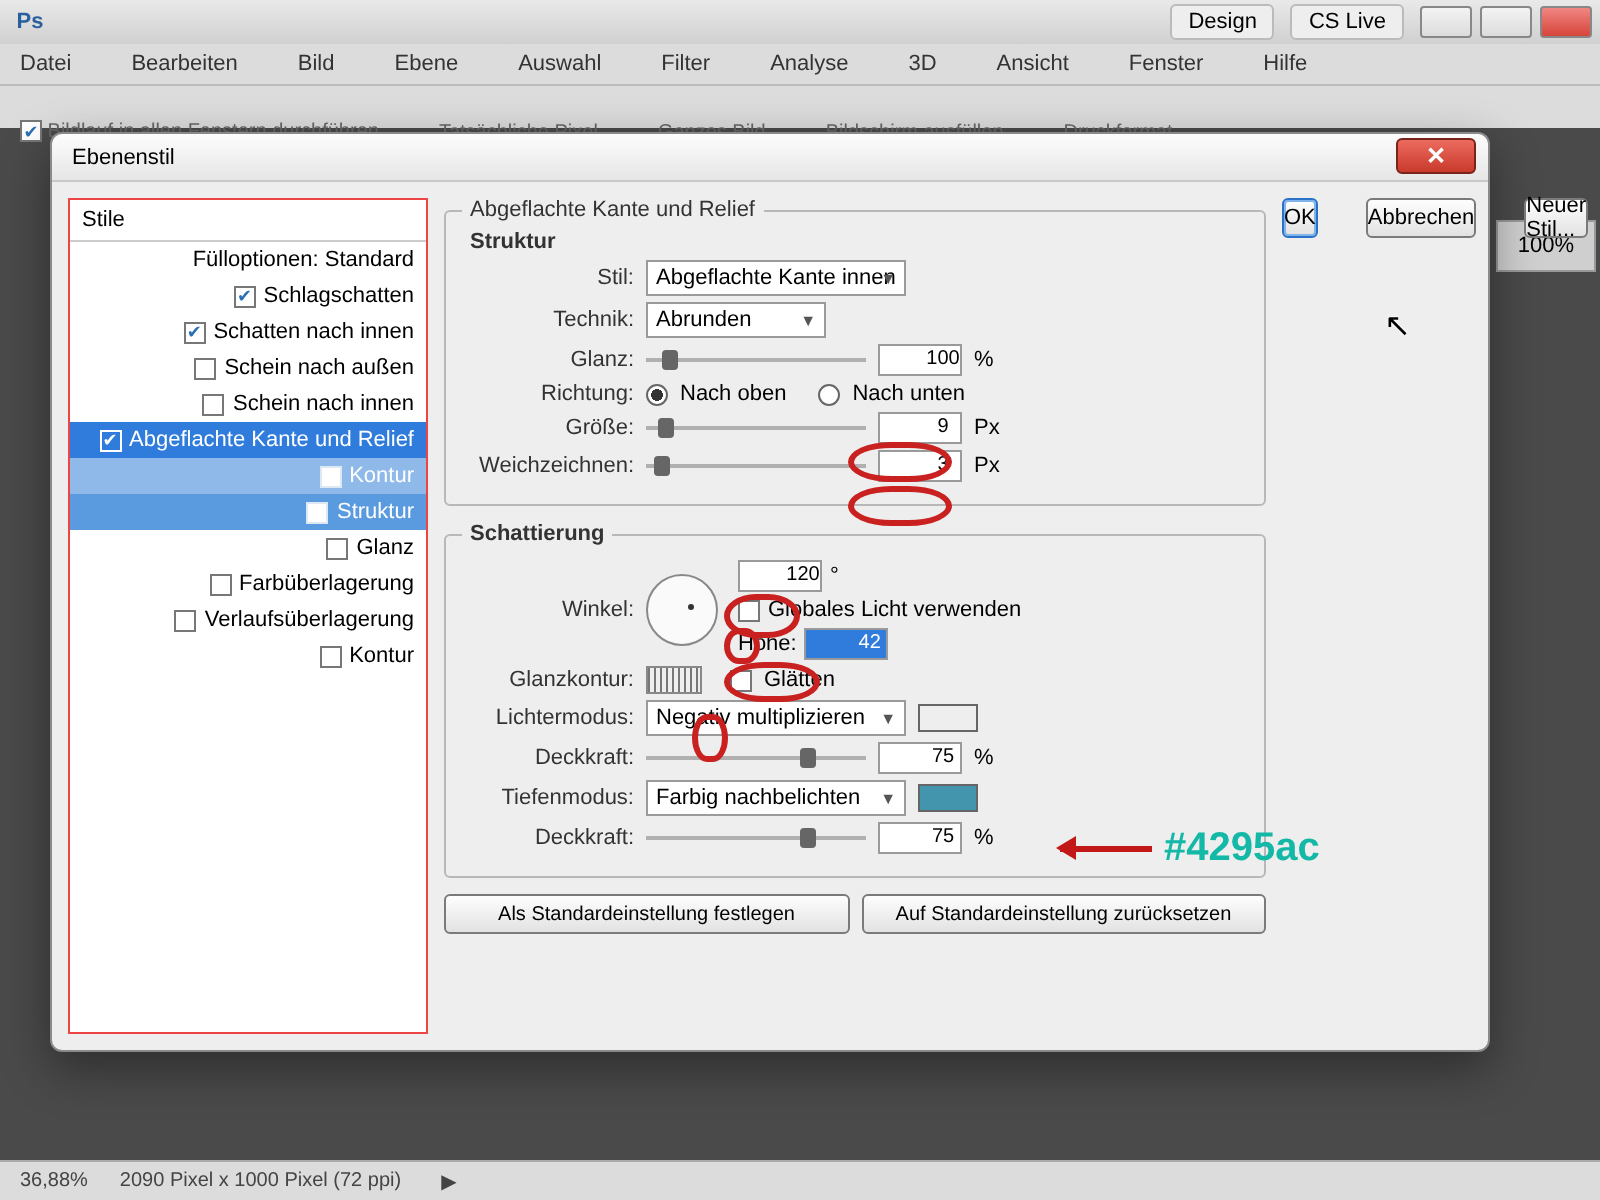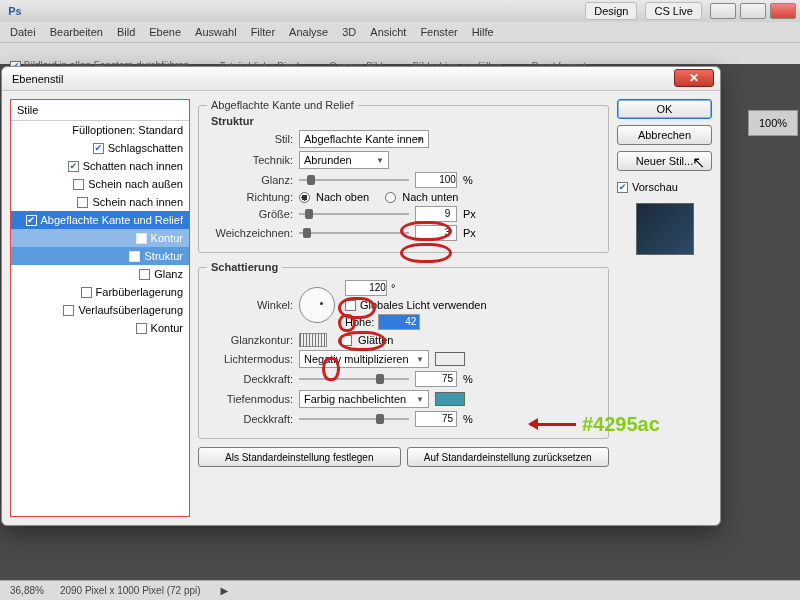--- a/index.html
+++ b/index.html
@@ -1,26 +1,26 @@
 <!DOCTYPE html>
 <html><head>
 <meta charset="utf-8">
 <style>
   * { box-sizing: border-box; font-family: "Segoe UI", Tahoma, sans-serif; }
   body { margin:0; background:#4a4a4a; font-size:11px; color:#000; overflow:hidden; width:800px; height:600px; position:relative; }
-  .menubar { position:absolute; top:22px; left:0; right:0; height:20px; background:#dcdcdc; display:flex; align-items:center; padding-left:10px; gap:14px; color:#333; }
+  .menubar { position:absolute; top:22px; left:0; right:0; height:20px; background:#dcdcdc; display:flex; align-items:center; padding-left:10px; gap:30px; color:#333; }
   .menubar span { cursor:default; }
   .toolbar-row { position:absolute; top:42px; left:0; right:0; height:22px; background:#dcdcdc; border-top:1px solid #bbb; }
   .title-strip { position:absolute; top:0; left:0; right:0; height:22px; background:linear-gradient(#e9e9e9,#d0d0d0); display:flex; align-items:center; }
   .title-strip .win-icons { margin-left:auto; display:flex; gap:4px; align-items:center; padding-right:4px;}
   .title-strip .sys-btn { width:26px; height:16px; background:linear-gradient(#f3f3f3,#dcdcdc); border:1px solid #888; border-radius:2px; }
   .title-strip .close-x { background:linear-gradient(#f08682,#d6453a); }
   .secondary-bar { position:absolute; top:58px; left:10px; right:10px; height:16px; display:flex; gap:30px; color:#666; font-size:10px; align-items:center;}
   
-  .dialog-shadow { position:absolute; left:1px; top:66px; width:720px; height:460px; background:#eee; border:1px solid #8a8a8a; border-radius:6px; box-shadow:0 8px 24px rgba(0,0,0,.4);}
+  .dialog-shadow { position:absolute; left:25px; top:66px; width:720px; height:460px; background:#eee; border:1px solid #8a8a8a; border-radius:6px; box-shadow:0 8px 24px rgba(0,0,0,.4);}
   .dlg-title { position:relative; height:24px; background:linear-gradient(#fdfdfd,#e6e6e6); border-bottom:1px solid #c8c8c8; border-radius:6px 6px 0 0; display:flex; align-items:center; padding-left:10px; }
   .dlg-close { position:absolute; right:6px; top:2px; width:40px; height:18px; background:linear-gradient(#ec6b5e,#c83a2c); border:1px solid #7a231a; border-radius:3px; color:#fff; display:flex; align-items:center; justify-content:center; font-weight:bold; font-size:12px;}
   .dlg-body { display:flex; padding:8px; gap:8px; height:calc(100% - 24px); }
   .sidebar { width:180px; border:1px solid #ef4444; background:#fff; display:flex; flex-direction:column; }
   .sidebar .hdr { padding:4px 6px; border-bottom:1px solid #ccc; }
   .side-item { padding:3px 6px; display:flex; align-items:center; gap:4px; white-space:nowrap;justify-content:flex-end; }
   .side-item.sel { background:#2f7cdd; color:#fff; }
   .side-sub { padding-left:22px; background:#8eb9e8; color:#fff; }
   .chk { width:11px; height:11px; border:1px solid #777; background:#fff; display:inline-flex; align-items:center; justify-content:center; font-size:9px; color:#2a6fb5;}
   .chk.on::after { content:"✔"; }
@@ -29,29 +29,29 @@
   legend { font-size:11px; color:#333; padding:0 4px; }
   .row { display:flex; align-items:center; gap:6px; margin:3px 0; }
   .row label { width:86px; text-align:right; color:#333; }
   .combo { border:1px solid #9a9a9a; background:#fff; height:18px; display:flex; align-items:center; padding:0 4px; min-width:130px; position:relative; }
   .combo::after { content:"▼"; position:absolute; right:4px; font-size:8px; color:#555; }
   .slider { flex:1; height:14px; position:relative; max-width:110px;}
   .slider::before { content:""; position:absolute; left:0; right:0; top:6px; height:2px; background:#b0b0b0; }
   .slider .thumb { position:absolute; top:2px; width:8px; height:10px; background:#666; border-radius:2px; }
   .num { width:42px; height:16px; border:1px solid #9a9a9a; background:#fff; text-align:center; font-size:10px; line-height:14px;padding-left:23px; }
   .ring { border:3px solid #c92020; border-radius:50%/60%; position:absolute; pointer-events:none; }
-  .right { width:95px; display:flex; flex-direction:column; gap:6px; align-items:stretch; }
+  .right { width:95px; display:flex; flex-direction:row; gap:24px; align-items:stretch; }
   .btn { height:20px; border:1px solid #7a7a7a; background:linear-gradient(#fefefe,#e2e2e2); border-radius:3px; display:flex; align-items:center; justify-content:center; }
   .btn.def { border:1px solid #2a72c8; box-shadow:0 0 0 1px #7fb3ea inset; }
   .swatch { width:30px; height:14px; border:1px solid #666; }
   .angle-dial { width:36px; height:36px; border:1px solid #888; border-radius:50%; background:#fafafa; position:relative; }
   .angle-dial::after { content:""; position:absolute; width:3px; height:3px; background:#333; border-radius:50%; left:60%; top:40%; }
   .preview-thumb { width:58px; height:52px; background:linear-gradient(135deg,#1a2a3a,#2e4a64); border:1px solid #666; margin-top:4px; align-self:center;}
   .statusbar { position:absolute; bottom:0; left:0; right:0; height:20px; background:#dcdcdc; border-top:1px solid #aaa; display:flex; align-items:center; padding-left:10px; gap:16px; color:#444; font-size:10px;}
-  .annot-arrow { position:absolute; color:#84cc16; font-weight:bold; font-size:20px; display:flex; align-items:center; gap:6px; }
+  .annot-arrow { position:absolute; color:#14b8a6; font-weight:bold; font-size:20px; display:flex; align-items:center; gap:6px; }
   .annot-arrow .shaft { width:46px; height:3px; background:#c31818; position:relative; }
   .annot-arrow .shaft::before { content:""; position:absolute; left:-8px; top:-5px; border:6px solid transparent; border-right:10px solid #c31818; }
   .curve { width:28px; height:14px; border:1px solid #888; background:repeating-linear-gradient(90deg,#777 0 1px,transparent 1px 3px);}
   .cursor-arrow { position:absolute; font-size:16px; color:#000; text-shadow:0 0 2px #fff; }
   .radio { width:11px; height:11px; border:1px solid #666; border-radius:50%; background:#fff; display:inline-block; }
   .radio.on { background:radial-gradient(circle,#333 0 3px,#fff 3px); }
   .bottom-btns { display:flex; gap:6px; }
   .bottom-btns .btn { flex:1; font-size:10px; padding:0 4px; }
 </style>
 </head>

